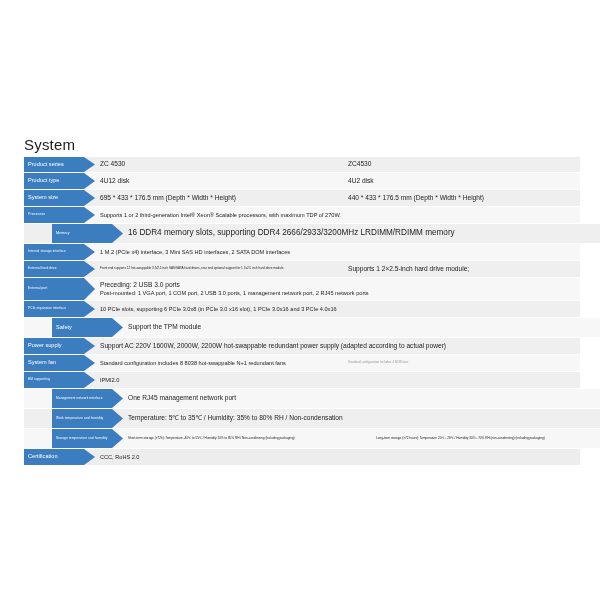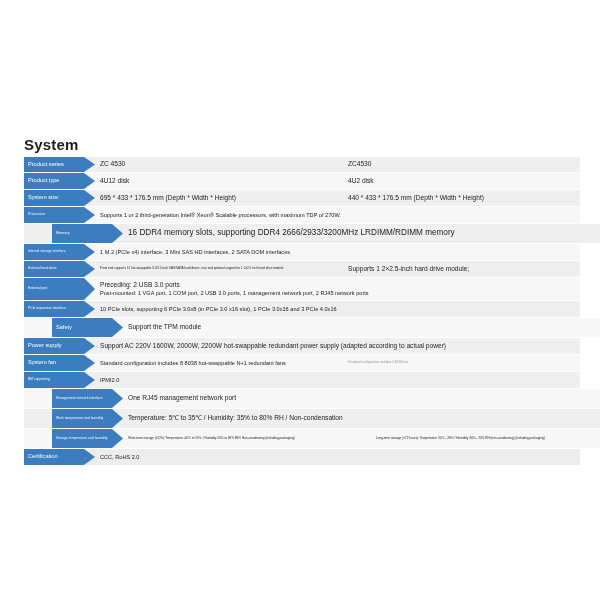--- a/index.html
+++ b/index.html
@@ -18,21 +18,21 @@
     position: relative;
     width: 600px;
     height: 600px;
     box-sizing: border-box;
   }
   .page-title {
     position: absolute;
     left: 24px;
     top: 136px;
     font-size: 15px;
-    font-weight: 700;
+    font-weight: 400;
     color: #1d1d1d;
     letter-spacing: 0.2px;
   }
   .spec-table {
     position: absolute;
     left: 24px;
     top: 157px;
     width: 556px;
   }
   .spec-row {

